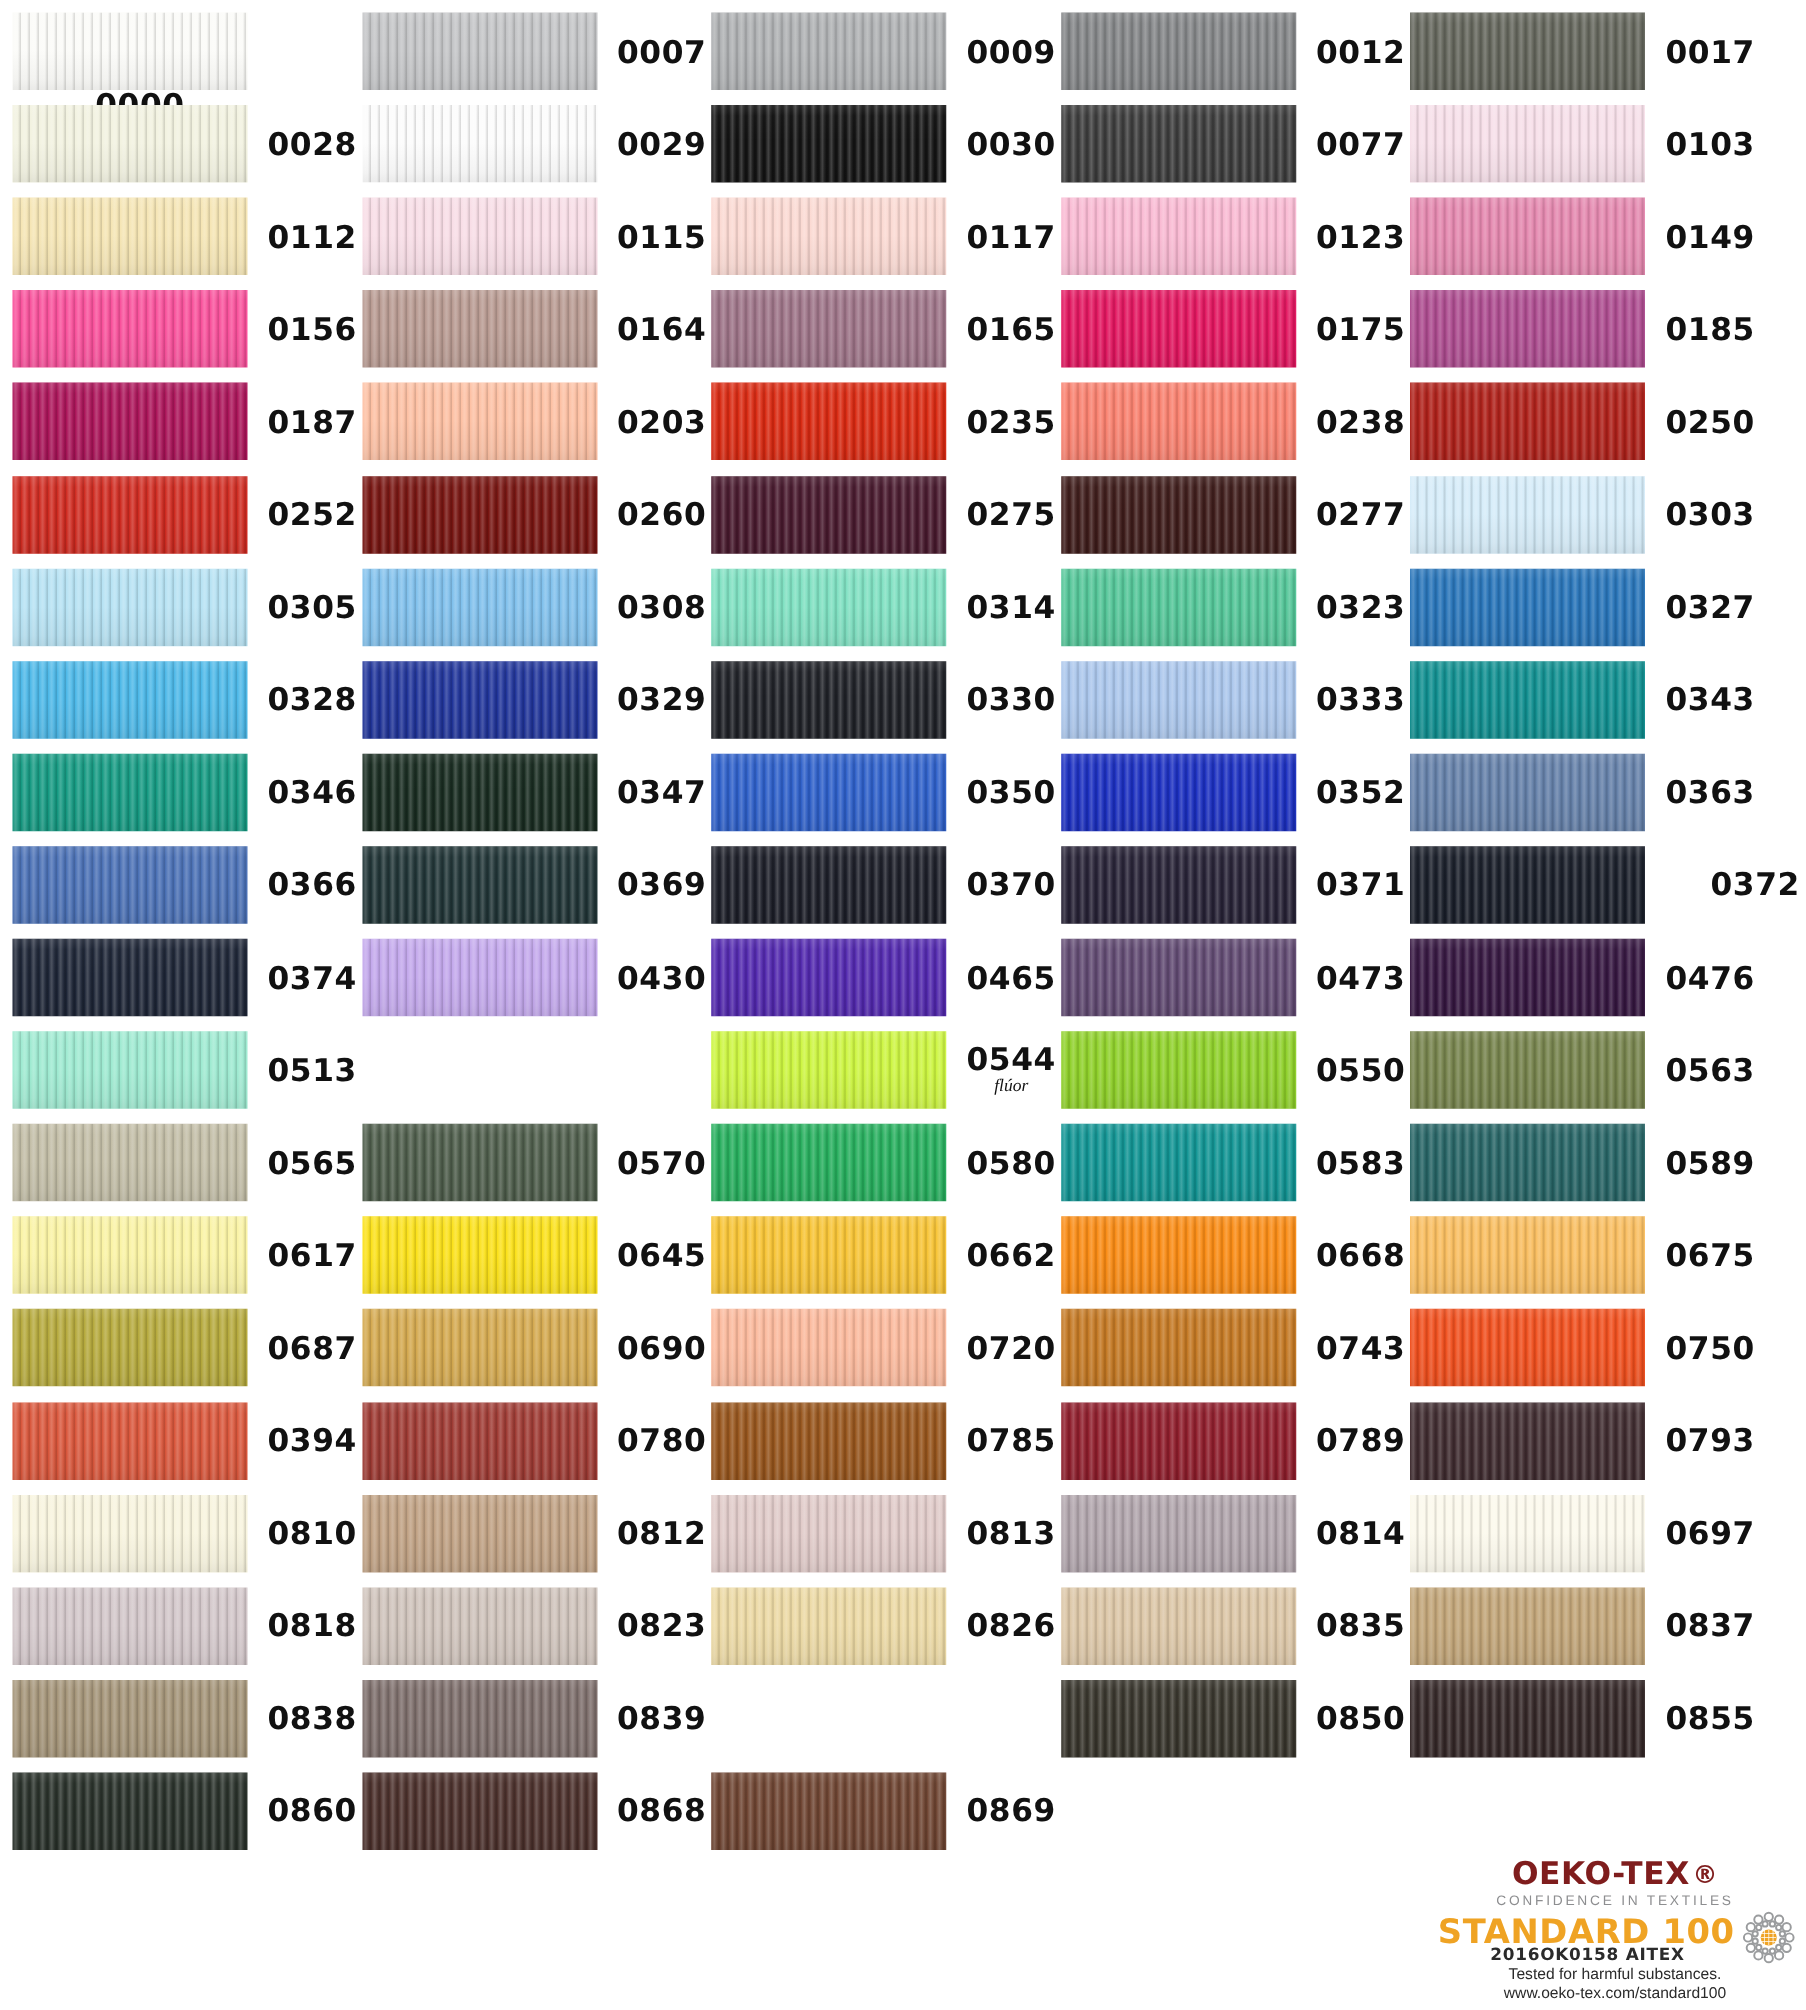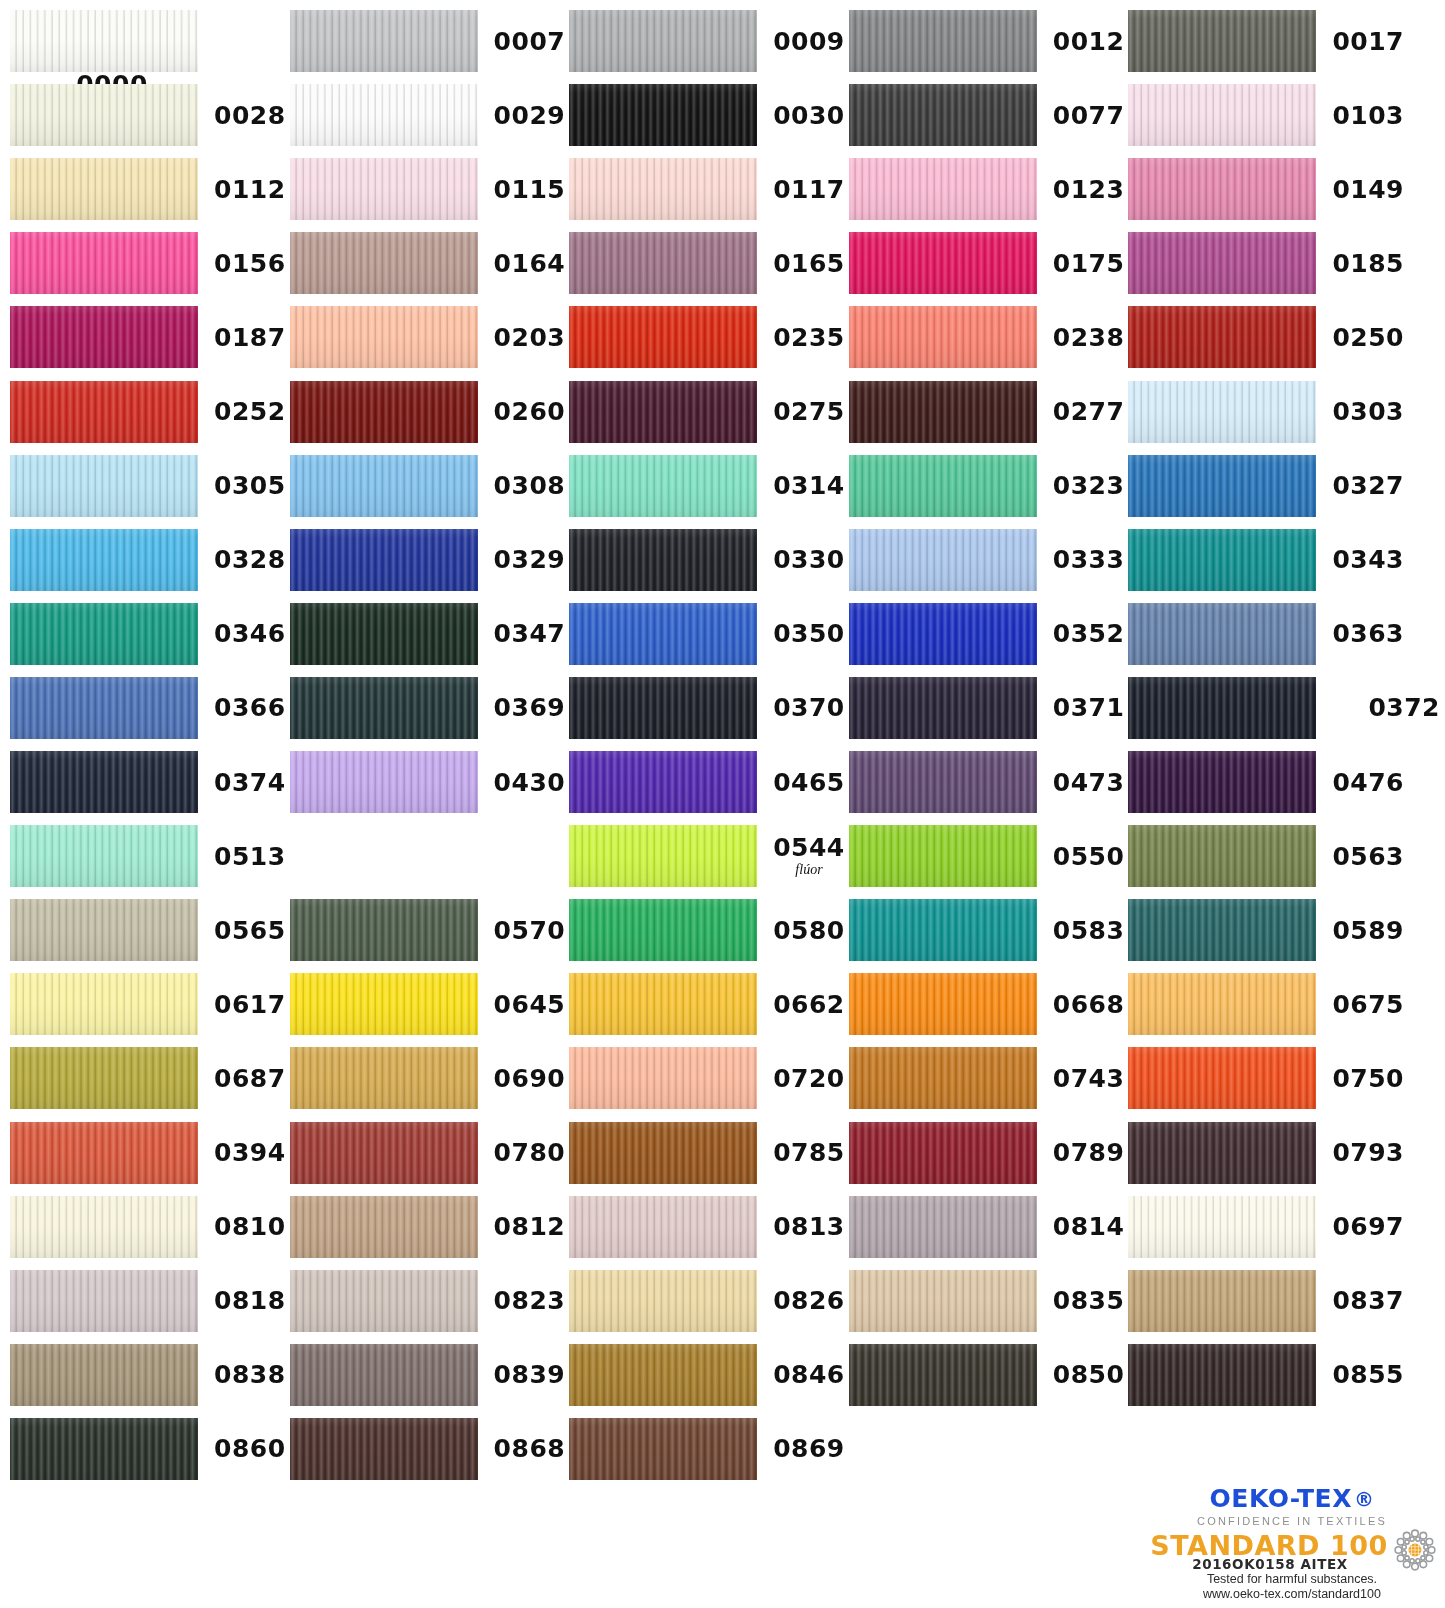--- a/index.html
+++ b/index.html
@@ -95,21 +95,21 @@
     height: 122px;
     background: #ffffff;
     text-align: center;
     color: #6f7072;
   }
   #oeko .l1 {
     font-family: "DejaVu Sans", sans-serif;
     font-weight: bold;
     font-size: 25px;
     letter-spacing: 0.5px;
-    color: #1d4ed8;
+    color: #7f1d1d;
     line-height: 1;
     padding-top: 4px;
   }
   #oeko .l1 .reg {
     font-size: 20px;
     vertical-align: 1px;
     margin-left: 2px;
   }
   #oeko .l2 {
     font-family: "Liberation Sans", sans-serif;
@@ -791,27 +791,20 @@
         <div class="shade"></div>
       </div>
       <div class="code"><span>0838</span></div>
     </div>
     <div class="swatch-cell" style="left: 289.6px; top: 1343.8px;">
       <div class="swatch" title="0839" style="background: rgb(124, 109, 106);">
         <div class="ribs"></div>
         <div class="shade"></div>
       </div>
       <div class="code"><span>0839</span></div>
-    </div>
-    <div class="swatch-cell" style="left: 569.2px; top: 1343.8px;">
-      <div class="swatch" title="0846" style="background: rgb(164, 124, 42);">
-        <div class="ribs"></div>
-        <div class="shade"></div>
-      </div>
-      <div class="code"><span>0846</span></div>
     </div>
     <div class="swatch-cell" style="left: 848.8px; top: 1343.8px;">
       <div class="swatch" title="0850" style="background: rgb(55, 52, 43);">
         <div class="ribs"></div>
         <div class="shade"></div>
       </div>
       <div class="code"><span>0850</span></div>
     </div>
     <div class="swatch-cell" style="left: 1128.4px; top: 1343.8px;">
       <div class="swatch" title="0855" style="background: rgb(51, 38, 38);">

